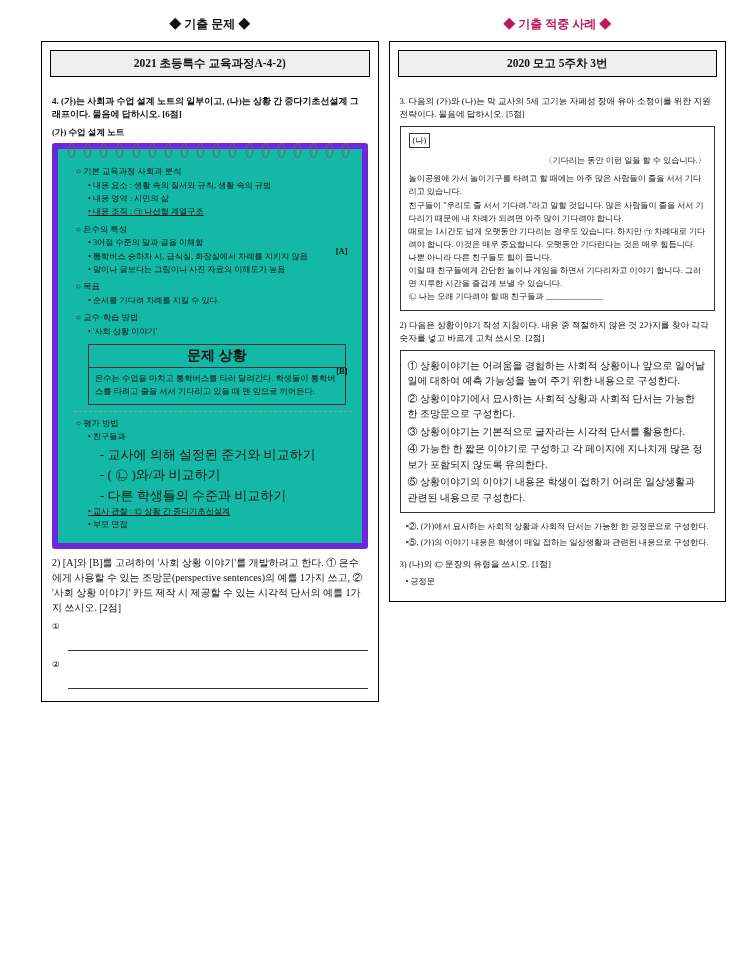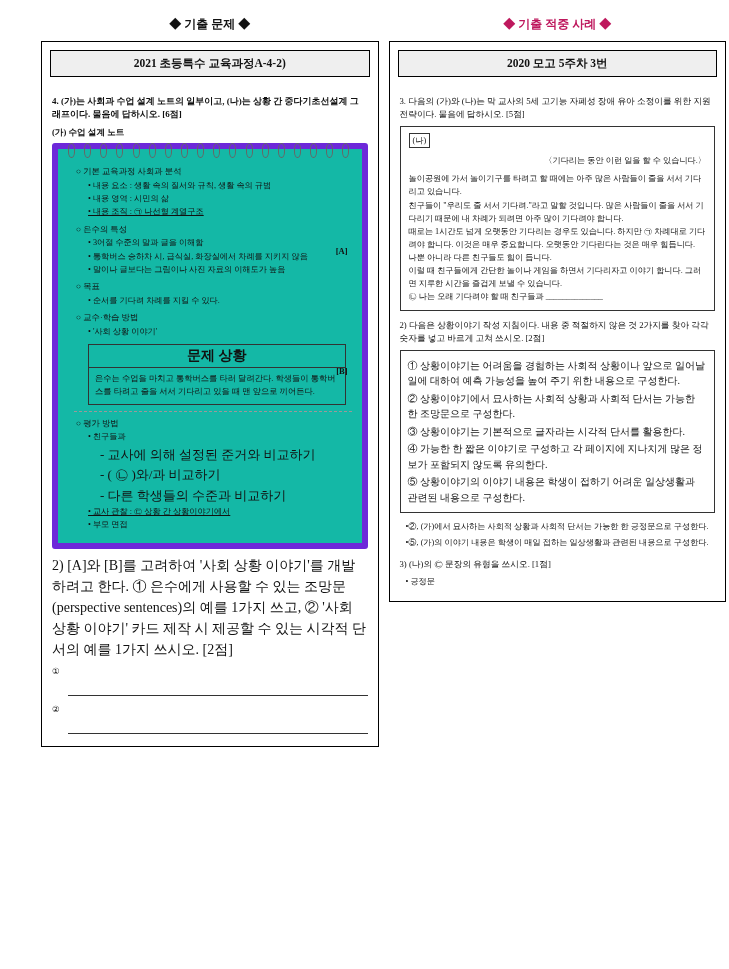--- a/index.html
+++ b/index.html
@@ -25,21 +25,21 @@
   .bullet-l3{font-size:13px;line-height:1.5;margin:1px 0 1px 26px;}
   .under{text-decoration:underline;}
 
   .situation{border:1px solid #333;margin:6px 6px 6px 14px;padding:0;}
   .situation .cap{text-align:center;font-size:14px;font-weight:bold;border-bottom:1px solid #333;padding:2px 0;}
   .situation .body{font-size:8.3px;line-height:1.55;padding:5px 6px;}
 
   .tagA{position:absolute;right:4px;font-size:8.5px;font-weight:bold;}
 
   .dashline{border:0;border-top:1px dashed #999;margin:6px 0;}
-  .q2{font-size:14px;line-height:1.5;margin-top:6px;}
+  .q2{font-size:10px;line-height:1.5;margin-top:6px;}
   .ansline{border-bottom:1px solid #333;height:13px;margin:4px 0 2px 16px;}
   .circnum{font-size:8.5px;}
 
   
   .rq{font-size:8.7px;line-height:1.5;margin:0 0 5px 0;}
   .box-na{border:1px solid #333;padding:6px 8px;font-size:8.2px;line-height:1.6;margin:4px 0 8px 0;}
   .na-tag{font-size:8.2px;border:1px solid #333;display:inline-block;padding:0 3px;margin-bottom:4px;}
   .center{text-align:right;}
   .opt{font-size:10px;line-height:1.55;margin:2px 0;}
   .optbox{border:1px solid #333;padding:5px 7px;margin:4px 0 8px 0;}
@@ -109,21 +109,21 @@
               <span class="tagA" style="top:22px;">[B]</span>
             </div>
 
             <hr class="dashline">
 
             <div class="bullet-l1">○ 평가 방법</div>
             <div class="bullet-l2">• 친구들과</div>
             <div class="bullet-l3">- 교사에 의해 설정된 준거와 비교하기</div>
             <div class="bullet-l3">- ( ㉡ )와/과 비교하기</div>
             <div class="bullet-l3">- 다른 학생들의 수준과 비교하기</div>
-            <div class="bullet-l2 under">• 교사 관찰 : ㉢ 상황 간 상황이야기에서</div>
+            <div class="bullet-l2 under">• 교사 관찰 : ㉢ 상황 간 중다기초선설계</div>
             <div class="bullet-l2">• 부모 면접</div>
           </div>
 
           <div class="q2">2) [A]와 [B]를 고려하여 '사회 상황 이야기'를 개발하려고 한다. ① 은수에게 사용할 수 있는 조망문(perspective sentences)의 예를 1가지 쓰고, ② '사회 상황 이야기' 카드 제작 시 제공할 수 있는 시각적 단서의 예를 1가지 쓰시오. [2점]</div>
 
           <div>
             <div class="circnum" style="display:inline-block;width:14px;">①</div>
             <div class="ansline"></div>
           </div>
           <div>

